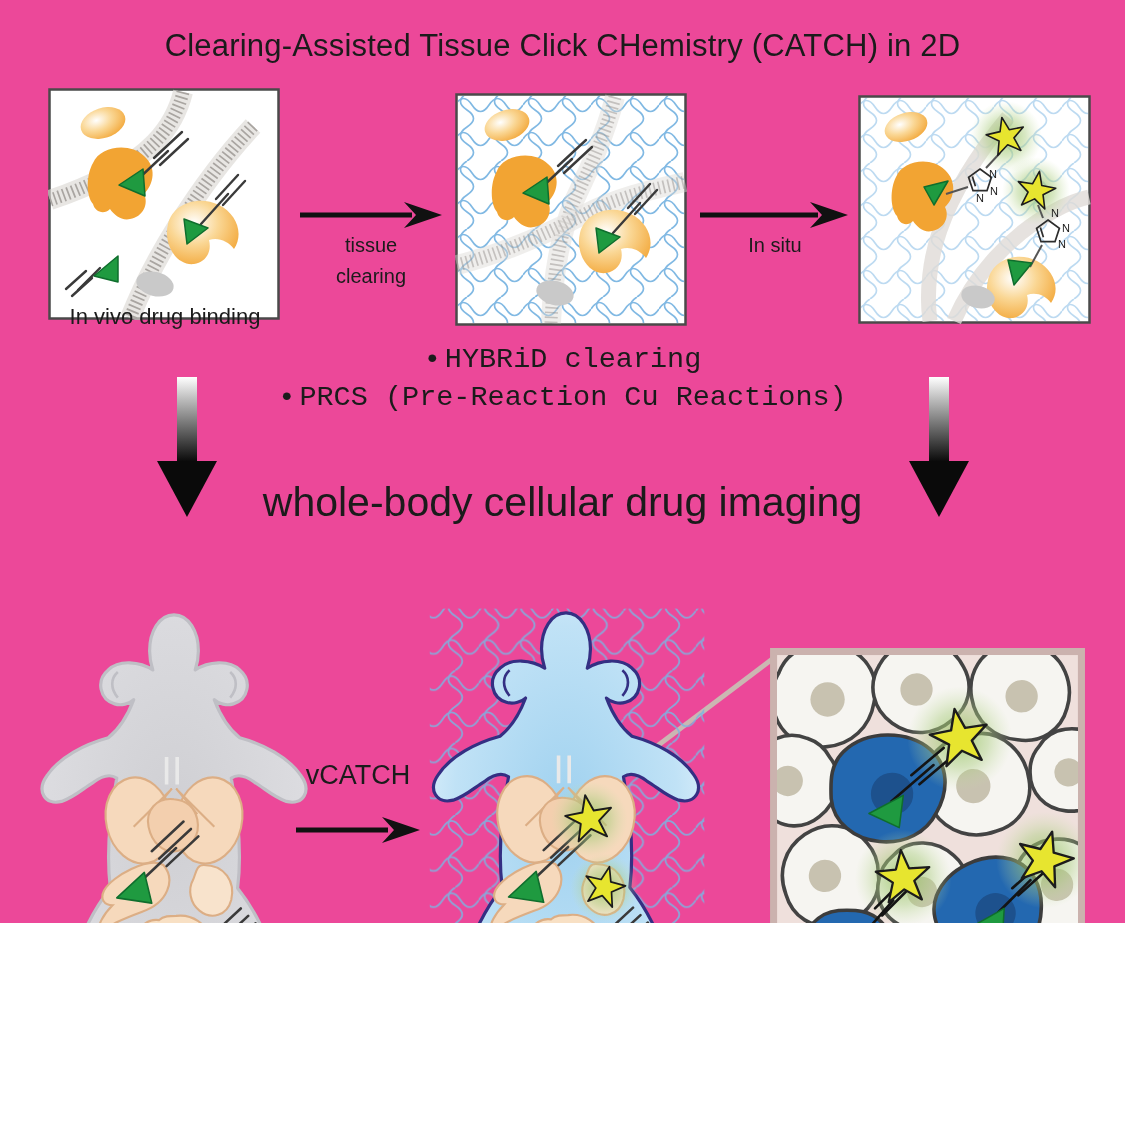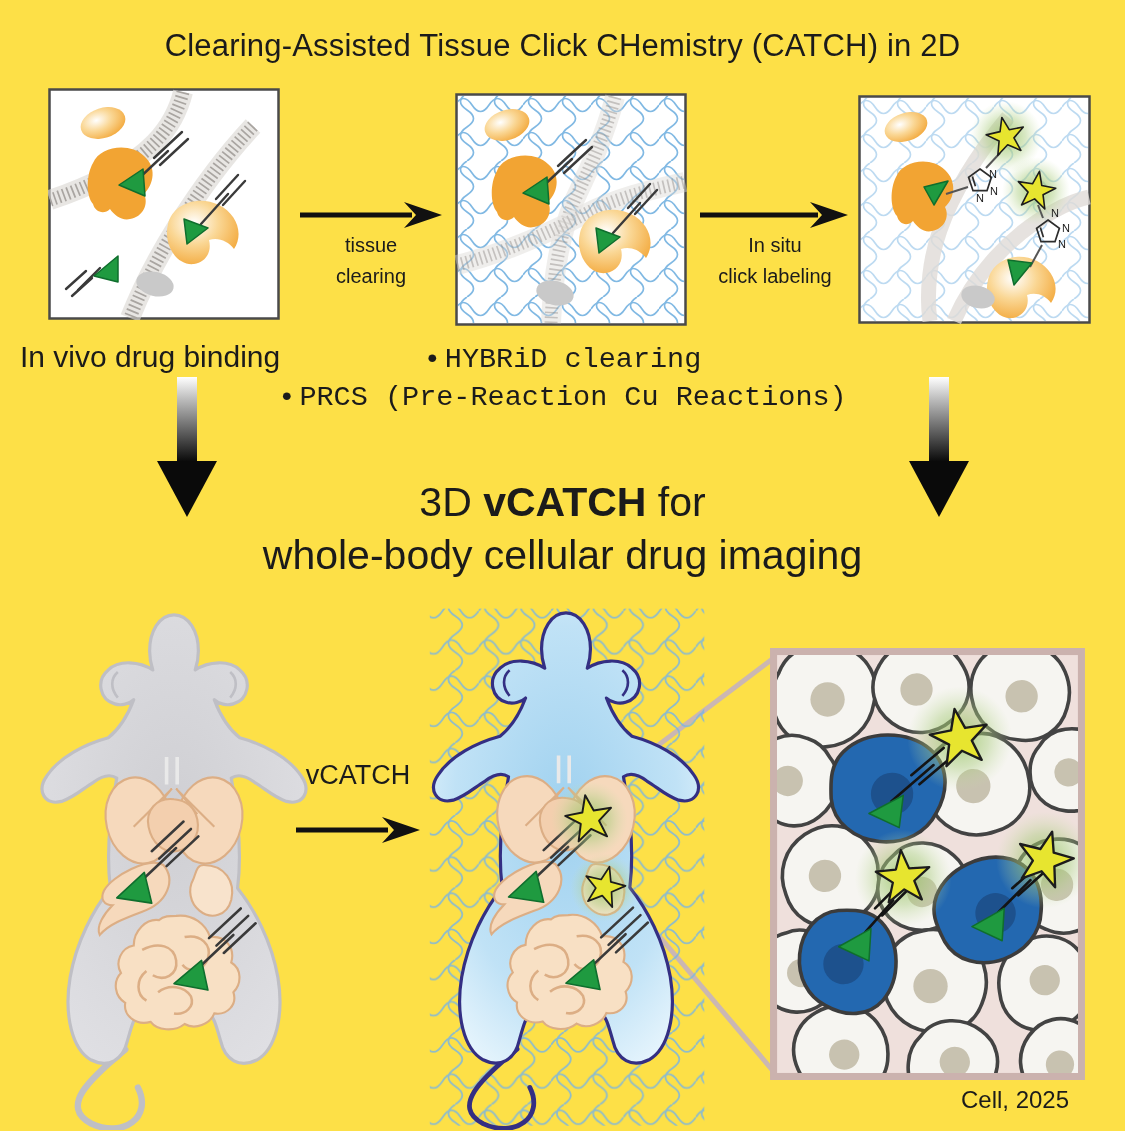--- a/index.html
+++ b/index.html
@@ -1,20 +1,20 @@
 <!DOCTYPE html>
 <html><head>
 <meta charset="utf-8">
 <style>
   html,body{margin:0;padding:0;background:#fff;}
-  .fig{position:relative;width:1125px;height:1131px;background:#fde047;overflow:hidden;
+  .fig{position:relative;width:1125px;height:923px;background:#ec4899;overflow:hidden;
        font-family:"Liberation Sans",sans-serif;color:#1b1b1b;}
   .abs{position:absolute;}
   .title{top:28px;left:0;width:1125px;text-align:center;font-size:31px;letter-spacing:.2px;}
-  .cap1{top:340px;left:20px;width:290px;font-size:30px;}
+  .cap1{top:304px;left:20px;width:290px;text-align:center;font-size:22px;}
   .it{}
   .step{text-align:center;}
   .step1{top:200px;left:292px;width:158px;}
   .step2{top:200px;left:686px;width:178px;}
   .step .lbl{font-size:20px;line-height:31px;}
   .bullets{top:341px;left:0;width:1125px;text-align:center;font-size:28.5px;line-height:37.5px;font-family:Liberation Mono, monospace;}
   .bullets .b{margin-right:4px;}
   .headline{top:476px;left:0;width:1125px;text-align:center;font-size:41px;line-height:53px;}
   .vcatch-label{top:760px;left:288px;width:140px;text-align:center;font-size:27px;}
   .credit{top:1086px;left:900px;width:230px;text-align:center;font-size:24px;}
@@ -211,21 +211,20 @@
     </g>
     <ellipse class="grayblob" cx="100" cy="200" rx="19" ry="12" transform="rotate(14 100 200)"></ellipse>
   </svg>
 
   <div class="abs step step2">
     <svg width="178" height="30" viewBox="0 0 178 30">
       <line class="harrow-line" x1="14" y1="15" x2="132" y2="15"></line>
       <polygon class="harrow-head" points="162,15 124,2 136,15 124,28"></polygon>
     </svg>
     <div class="lbl it">In situ</div>
-    <div class="lbl">click labeling</div>
   </div>
 
   <svg class="abs" style="left:858px;top:95px" width="233" height="229" viewBox="0 0 233 229">
     <rect class="panel-frame" x="1.5" y="1.5" width="230" height="226"></rect>
     <rect class="mesh-fill" x="3" y="3" width="227" height="223" opacity=".5"></rect>
     <g fill="none" stroke="#e0dcd8" stroke-width="15" opacity=".8">
       <path d="M150,22 C120,58 96,95 82,135 C72,163 68,198 72,226"></path>
       <path d="M96,226 C116,180 152,140 196,116 C210,108 222,104 231,102"></path>
     </g>
     <ellipse cx="48" cy="32" rx="22" ry="14" fill="url(#obl)" transform="rotate(-18 48 32)"></ellipse>
@@ -270,21 +269,20 @@
   <svg class="abs" style="left:154px;top:377px" width="66" height="140" viewBox="0 0 66 140">
     <rect x="23" y="0" width="20" height="88" fill="url(#fadeDown)"></rect>
     <polygon points="3,84 63,84 33,140" fill="#0a0a0a"></polygon>
   </svg>
   <svg class="abs" style="left:906px;top:377px" width="66" height="140" viewBox="0 0 66 140">
     <rect x="23" y="0" width="20" height="88" fill="url(#fadeDown)"></rect>
     <polygon points="3,84 63,84 33,140" fill="#0a0a0a"></polygon>
   </svg>
 
   <div class="abs headline">
-    <div><span>3D </span><b>vCATCH</b><span> for</span></div>
     <div>whole-body cellular drug imaging</div>
   </div>
 
   <svg class="abs" style="left:15px;top:600px" width="318" height="530" viewBox="0 0 300 500">
     <use href="#mouseShape" class="mouse-gray-use"></use>
   </svg>
 
   <div class="abs vcatch-label">vCATCH</div>
   <svg class="abs" style="left:292px;top:814px" width="132" height="32" viewBox="0 0 132 32">
     <line class="harrow-line" x1="4" y1="16" x2="96" y2="16"></line>

